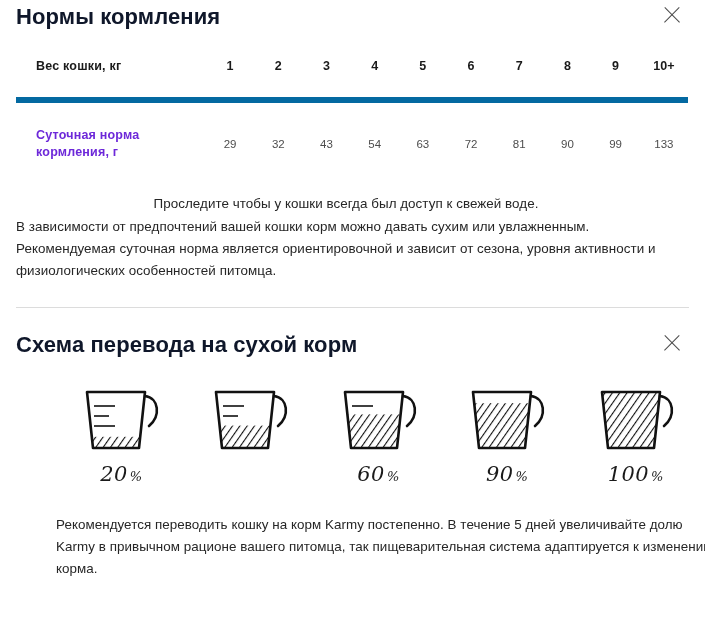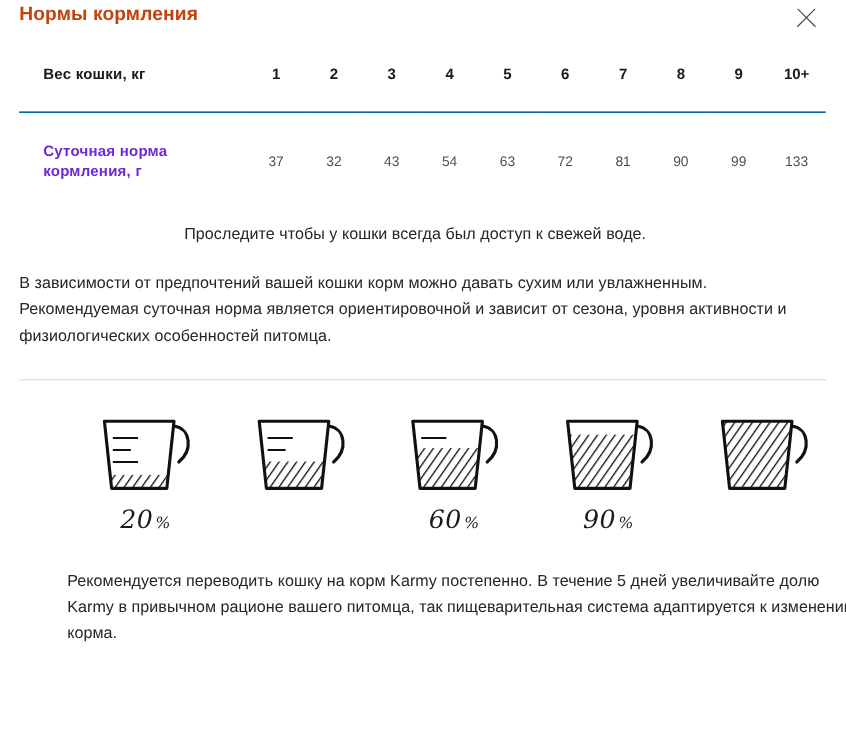--- a/index.html
+++ b/index.html
@@ -23,24 +23,24 @@
   }
 
   
   .section-header {
     position: relative;
     display: flex;
     align-items: flex-start;
     justify-content: space-between;
   }
   .section-title {
-    font-size: 16px;
+    font-size: 22px;
     font-weight: bold;
     letter-spacing: 0.1px;
-    color: #c2410c;
+    color: #0f172a;
   }
   .close-icon {
     width: 22px;
     height: 22px;
     position: relative;
     flex: none;
     cursor: pointer;
     margin-right: 6px;
   }
   .close-icon::before,
@@ -82,21 +82,21 @@
     letter-spacing: 0.2px;
     line-height: 1.35;
   }
   .feed-table thead th {
     font-size: 12.5px;
     font-weight: bold;
     color: #1a1a1a;
     padding-bottom: 22px;
   }
   .feed-table thead tr {
-    border-bottom: 1px solid #0369a1;
+    border-bottom: 6px solid #0369a1;
   }
   .feed-table tbody td {
     font-size: 11.5px;
     color: #4d4d4d;
     padding-top: 24px;
     padding-bottom: 6px;
   }
   .feed-table tbody td.row-head {
     color: #6d28d9;
     font-size: 12.5px;
@@ -118,21 +118,21 @@
     height: 1px;
     background: #dcdcdc;
     margin: 26px 0 0 0;
   }
 
   .title-2 { margin-top: 24px; }
 
   
   .cups {
     display: flex;
-    justify-content: flex-start;
+    justify-content: flex-end;
     gap: 22px;
     margin: 24px 0 0 52px;
   }
   .cup-item {
     width: 110px;
     text-align: center;
   }
   .cup-svg { display: block; margin: 0 auto; }
   .cup-label {
     font-family: "DejaVu Serif", serif;
@@ -171,39 +171,43 @@
         <th>6</th>
         <th>7</th>
         <th>8</th>
         <th>9</th>
         <th>10+</th>
       </tr>
     </thead>
     <tbody>
       <tr>
         <td class="row-head">Суточная норма кормления, г</td>
-        <td>37</td>
+        <td>29</td>
         <td>32</td>
         <td>43</td>
         <td>54</td>
         <td>63</td>
         <td>72</td>
         <td>81</td>
         <td>90</td>
         <td>99</td>
         <td>133</td>
       </tr>
     </tbody>
   </table>
 
   <div class="paragraph p1">Проследите чтобы у кошки всегда был доступ к свежей воде.</div>
-  <div class="paragraph" style="margin-top:20px;">В зависимости от предпочтений вашей кошки корм можно давать сухим или увлажненным. Рекомендуемая суточная норма является ориентировочной и зависит от сезона, уровня активности и физиологических особенностей питомца.</div>
+  <div class="paragraph" style="margin-top:2px;">В зависимости от предпочтений вашей кошки корм можно давать сухим или увлажненным. Рекомендуемая суточная норма является ориентировочной и зависит от сезона, уровня активности и физиологических особенностей питомца.</div>
 
   <div class="divider"></div>
 
+  <div class="section-header title-2">
+    <div class="section-title">Схема перевода на сухой корм</div>
+    <div class="close-icon"></div>
+  </div>
 
   <div class="cups">
 
     <div class="cup-item">
       <svg class="cup-svg" width="92" height="74" viewBox="0 0 92 74">
         <defs>
           <clipPath id="cupclip20">
             <path d="M12 10 L70 10 L64 66 L18 66 Z"></path>
           </clipPath>
           <pattern id="hatch20" width="6" height="6" patternUnits="userSpaceOnUse" patternTransform="rotate(35)">
@@ -290,19 +294,20 @@
           <pattern id="hatch100" width="6" height="6" patternUnits="userSpaceOnUse" patternTransform="rotate(35)">
             <line x1="0" y1="0" x2="0" y2="6" stroke="#111" stroke-width="2.2"></line>
           </pattern>
         </defs>
         <g clip-path="url(#cupclip100)">
           <rect x="0" y="10" width="92" height="68" fill="url(#hatch100)"></rect>
         </g>
         <path d="M12 10 L70 10 L64 66 L18 66 Z" fill="none" stroke="#111" stroke-width="2.6" stroke-linejoin="round"></path>
         <path d="M70 14 C84 16, 86 34, 74 44" fill="none" stroke="#111" stroke-width="2.6" stroke-linecap="round"></path>
       </svg>
+      <div class="cup-label"><span>100</span><span class="pct">%</span></div>
     </div>
 
   </div>
 
   <div class="paragraph p2">Рекомендуется переводить кошку на корм Karmy постепенно. В течение 5 дней увеличивайте долю Karmy в привычном рационе вашего питомца, так пищеварительная система адаптируется к изменению корма.</div>
 
 </div>
 
 </body></html>

